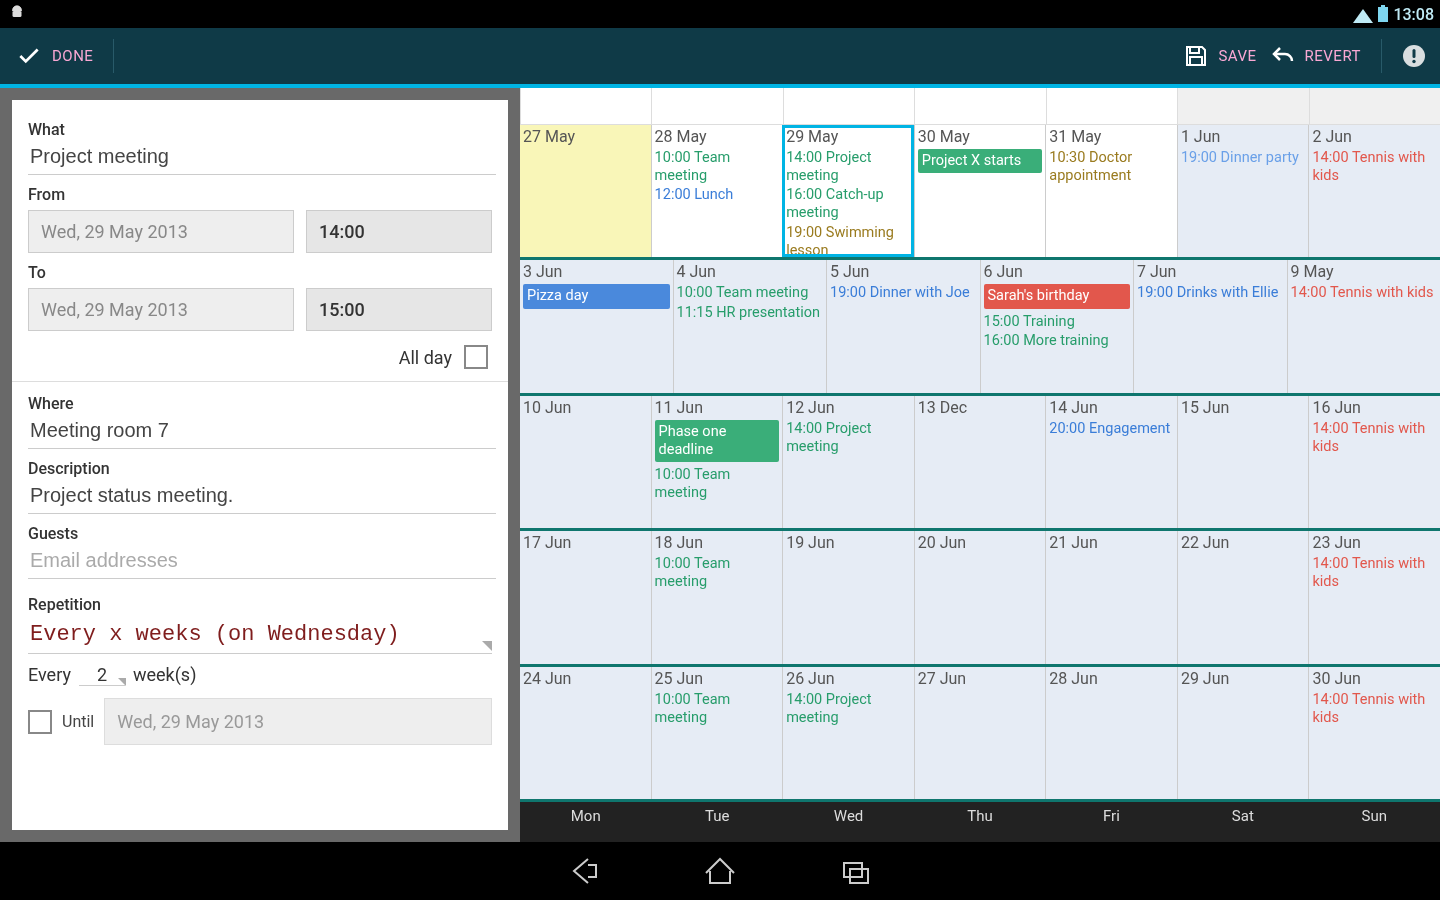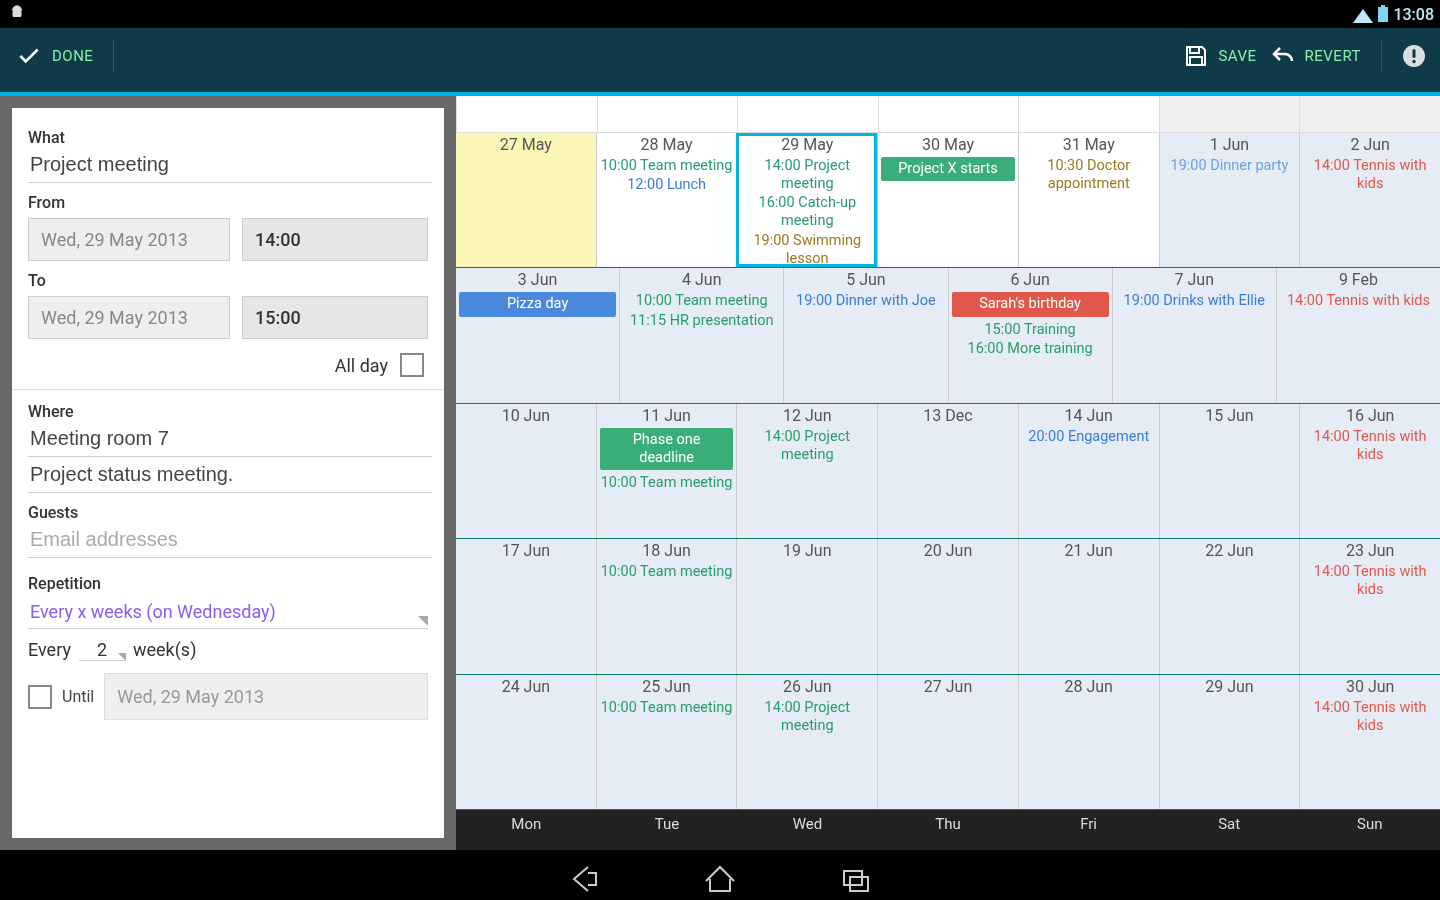--- a/index.html
+++ b/index.html
@@ -3,55 +3,55 @@
 <meta charset="utf-8">
 <style>
   html,body{margin:0;padding:0;font-family:"Roboto","Helvetica Neue",Arial,sans-serif;background:#000;width:1440px;height:900px;overflow:hidden;color:#444;}
   
   .status-bar{height:28px;background:#000;display:flex;align-items:center;justify-content:space-between;padding:0 6px;color:#bfeaf5;font-size:16px;}
   .status-left,.status-right{display:flex;align-items:center;gap:4px;}
   .status-right span{font-weight:500;}
   .android-icon{width:22px;height:18px;position:relative;}
   .wifi-icon{width:0;height:0;border-left:10px solid transparent;border-right:10px solid transparent;border-bottom:14px solid #bfeaf5;position:relative;top:2px;}
   
-  .action-bar{height:56px;background:#0f3a47;display:flex;align-items:center;justify-content:space-between;padding:0 14px 8px 6px;color:#86efac;}
+  .action-bar{height:56px;background:#0f3a47;display:flex;align-items:center;justify-content:space-between;padding:0 14px 0 6px;color:#f9a8d4;}
   .ab-left,.ab-right{display:flex;align-items:center;gap:14px;}
   .ab-item{display:flex;align-items:center;gap:10px;cursor:pointer;font-size:15px;letter-spacing:0.5px;}
   .vdiv{width:1px;height:34px;background:#285a69;margin:0 6px;}
   .checkmark{width:26px;height:26px;margin-left:10px;}
   .save-icon,.revert-icon,.alert-icon{width:24px;height:24px;flex:none;}
   
   .app{display:flex;height:calc(900px - 28px - 56px - 58px);}
   
-  .form-wrap{width:456px;background:#696969;padding:12px;box-sizing:border-box;border-top:4px solid #00b4e4;overflow:hidden;}
+  .form-wrap{width:520px;background:#696969;padding:12px;box-sizing:border-box;border-top:4px solid #00b4e4;overflow:hidden;}
   .form{background:#fff;height:100%;overflow:auto;padding:10px 16px;box-sizing:border-box;}
   .field-label{font-size:16px;color:#333;margin-top:10px;font-weight:500;}
   .text-input{width:100%;border:none;border-bottom:1px solid #ccc;font-size:20px;padding:6px 2px;color:#444;outline:none;background:transparent;}
   .text-input::placeholder{color:#aaa;}
   .date-row{display:flex;gap:12px;margin-top:6px;}
   .date-btn{flex:1;background:#eee;border:1px solid #ccc;padding:10px 12px;font-size:18px;color:#888;text-align:left;}
   .time-btn{width:160px;background:#e6e6e6;border:1px solid #ccc;padding:10px 12px;font-size:18px;color:#333;text-align:left;font-weight:500;}
   .allday-row{display:flex;justify-content:flex-end;align-items:center;gap:12px;font-size:18px;color:#333;margin:14px 4px 2px;}
   .checkbox{width:20px;height:20px;border:2px solid #888;}
   .hr{border:none;border-top:1px solid #ddd;margin:12px -16px;}
   .spinner{display:flex;align-items:flex-end;justify-content:space-between;border-bottom:1px solid #ccc;padding-bottom:2px;margin-top:4px;}
-  .spinner-text{font-size:18px;color:#8b5cf6;padding:4px 2px;}
+  .spinner-text{font-size:22px;color:#7f1d1d;padding:4px 2px;font-family:Liberation Mono, monospace;}
   .spinner-tri{width:0;height:0;border-left:10px solid transparent;border-top:10px solid #aaa;align-self:flex-end;}
   .rep-row{display:flex;align-items:baseline;gap:8px;font-size:18px;color:#333;margin-top:10px;}
   .mini-spin{border-bottom:1px solid #ccc;padding:0 6px;position:relative;min-width:34px;text-align:center;}
   .mini-spin .spinner-tri{position:absolute;right:-1px;bottom:-1px;border-left:8px solid transparent;border-top:8px solid #aaa;}
   .until-row{display:flex;align-items:center;gap:10px;margin-top:12px;}
   .until-date{flex:1;background:#eee;border:1px solid #ddd;padding:12px;font-size:18px;color:#999;}
   
   .cal-wrap{flex:1;display:flex;flex-direction:column;border-top:4px solid #00b4e4;background:#fff;}
   .cal-head{height:36px;display:flex;background:#fff;border-bottom:1px solid #ddd;}
   .cal-head .hc{flex:1;border-left:1px solid #ddd;}
   .cal-head .hc.wknd{background:#f0f0f0;}
   .cal-grid{flex:1;display:flex;flex-direction:column;}
-  .cal-row{flex:1;display:flex;border-bottom:1px solid #0f766e;min-height:0;text-align:center;}
+  .cal-row{flex:1;display:flex;border-bottom:3px solid #0f766e;min-height:0;}
   .cell{flex:1;border-left:1px solid #ccc;padding:2px 3px;font-size:14.5px;line-height:1.25;overflow:hidden;position:relative;background:#e6ecf5;}
   .cal-row .cell:first-child{border-left:none;}
   .cell.white{background:#fff;}
   .cell.today{background:#f9f6b8;}
   .cell .date{color:#555;font-size:16px;margin-bottom:2px;}
   .cell.sel{outline:3px solid #00b4e4;outline-offset:-3px;}
   .ev{font-size:14.5px;line-height:1.25;margin-bottom:1px;}
   .ev.green{color:#279d6b;}
   .ev.blue{color:#3a7dd8;}
   .ev.olive{color:#9a7b1f;}
@@ -144,20 +144,21 @@
       <div class="allday-row">
         <span>All day</span>
         <div class="checkbox"></div>
       </div>
 
       <hr class="hr">
 
       <div class="field-label">Where</div>
       <input class="text-input" value="Meeting room 7" style="">
 
+      <div class="field-label">Description</div>
       <input class="text-input" value="Project status meeting." style="">
 
       <div class="field-label">Guests</div>
       <input class="text-input" placeholder="Email addresses" style="">
 
       <div class="field-label" style="margin-top:16px">Repetition</div>
       <div class="spinner">
         <span class="spinner-text">Every x weeks (on Wednesday)</span>
         <div class="spinner-tri"></div>
       </div>
@@ -237,21 +238,21 @@
             <div class="date">6 Jun</div>
             <div class="badge red">Sarah's birthday</div>
             <div class="ev green">15:00 Training</div>
             <div class="ev green">16:00 More training</div>
           </div>
           <div class="cell">
             <div class="date">7 Jun</div>
             <div class="ev blue">19:00 Drinks with Ellie</div>
           </div>
           <div class="cell">
-            <div class="date">9 Feb</div>
+            <div class="date">9 May</div>
             <div class="ev red">14:00 Tennis with kids</div>
           </div>
         </div>
         <div class="cal-row">
           <div class="cell">
             <div class="date">10 Jun</div>
           </div>
           <div class="cell">
             <div class="date">11 Jun</div>
             <div class="badge green">Phase one deadline</div>

